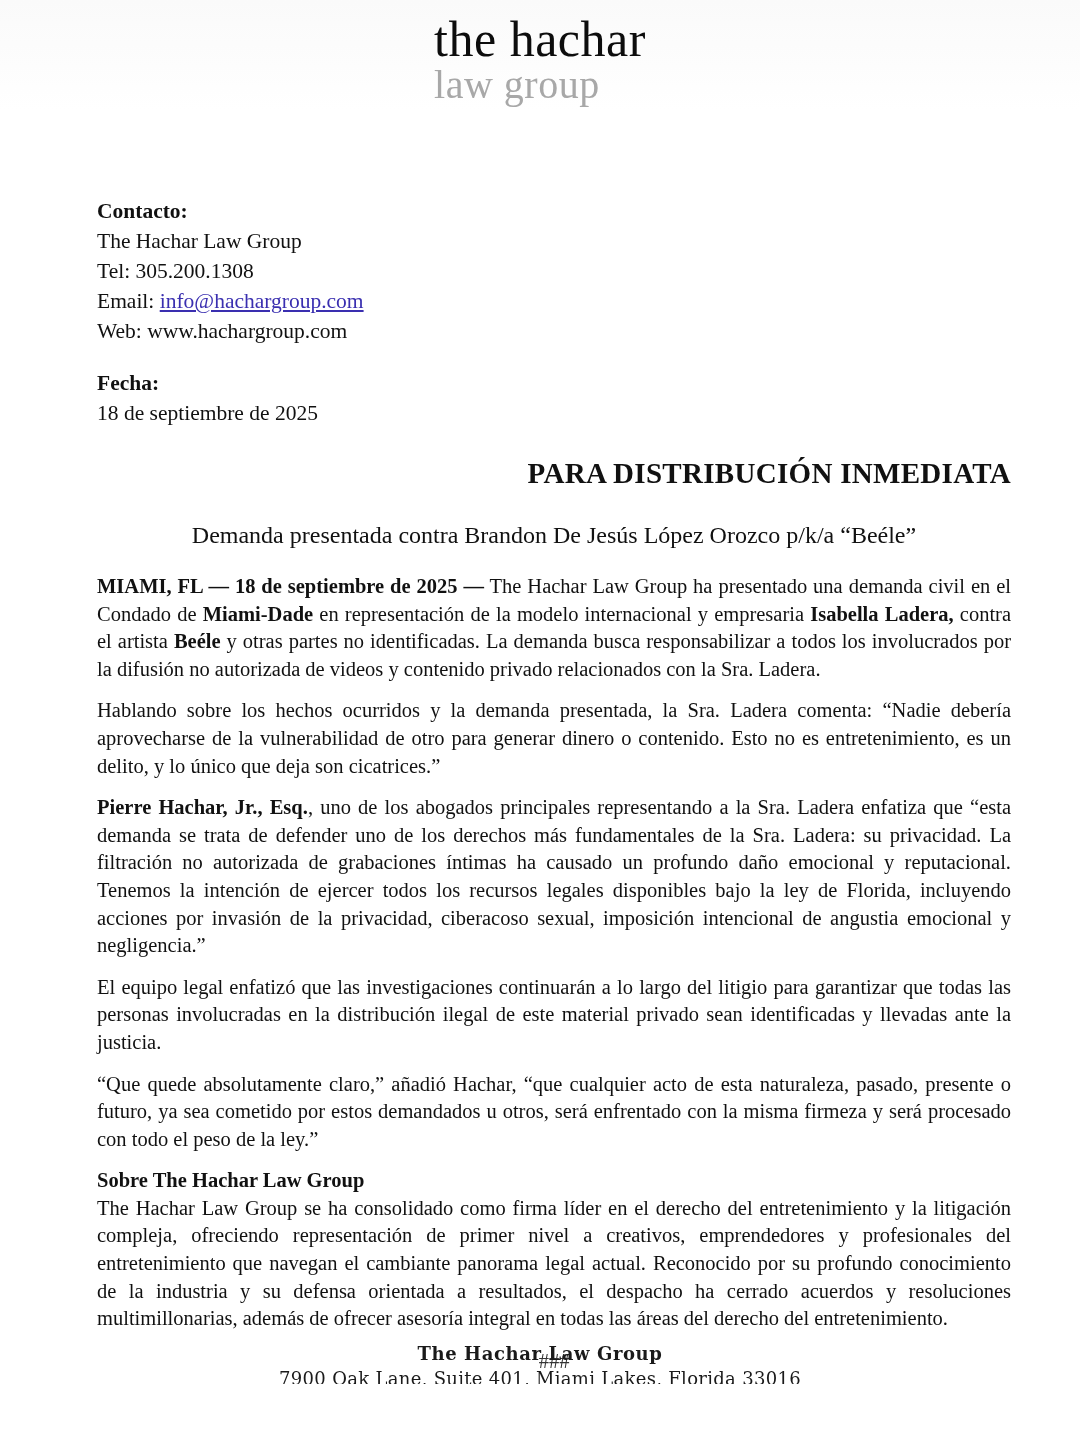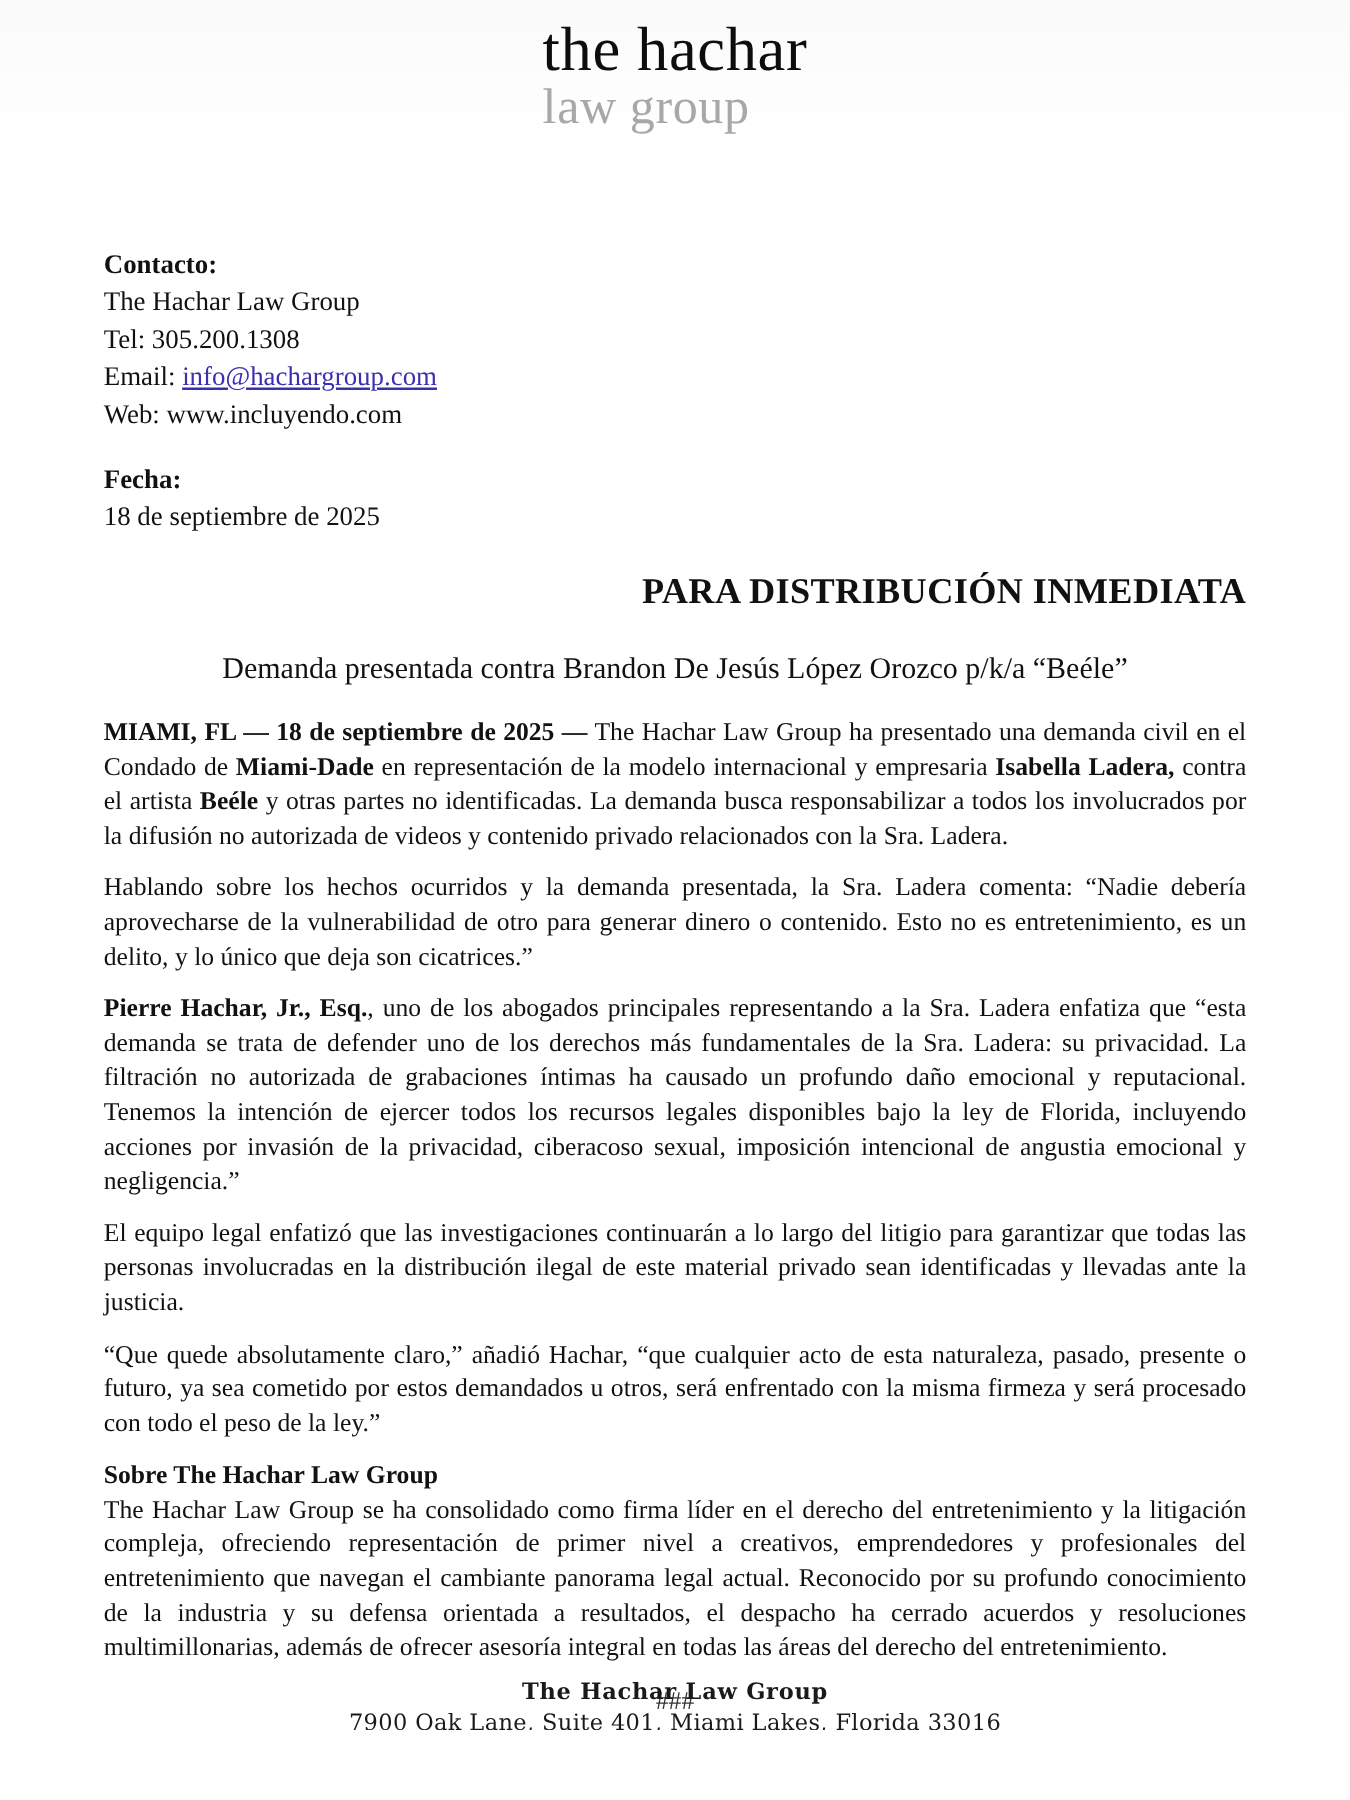--- a/index.html
+++ b/index.html
@@ -47,21 +47,21 @@
     letter-spacing: 0.5px;
     color: #a8a8a8;
     display: block;
     text-align: left;
     margin-top: 1px;
   }
 
   
   .content {
     position: absolute;
-    left: 83px;
+    left: 97px;
     top: 196px;
     width: 914px;
   }
 
   .label-bold {
     font-weight: bold;
     font-size: 21.5px;
     line-height: 30px;
     margin: 0;
   }
@@ -165,21 +165,21 @@
     </div>
   </div>
 
   <div class="content">
 
     <div>
       <p class="label-bold">Contacto:</p>
       <p class="plain-line">The Hachar Law Group</p>
       <p class="plain-line">Tel: 305.200.1308</p>
       <p class="plain-line"><span>Email:</span>&nbsp;<a class="email-link" href="#">info@hachargroup.com</a></p>
-      <p class="plain-line">Web: www.incluyendo.com</p>
+      <p class="plain-line">Web: www.hachargroup.com</p>
     </div>
 
     <div class="spacer-contact"></div>
 
     <div>
       <p class="label-bold">Fecha:</p>
       <p class="plain-line">18 de septiembre de 2025</p>
     </div>
 
     <div class="spacer-fecha"></div>

